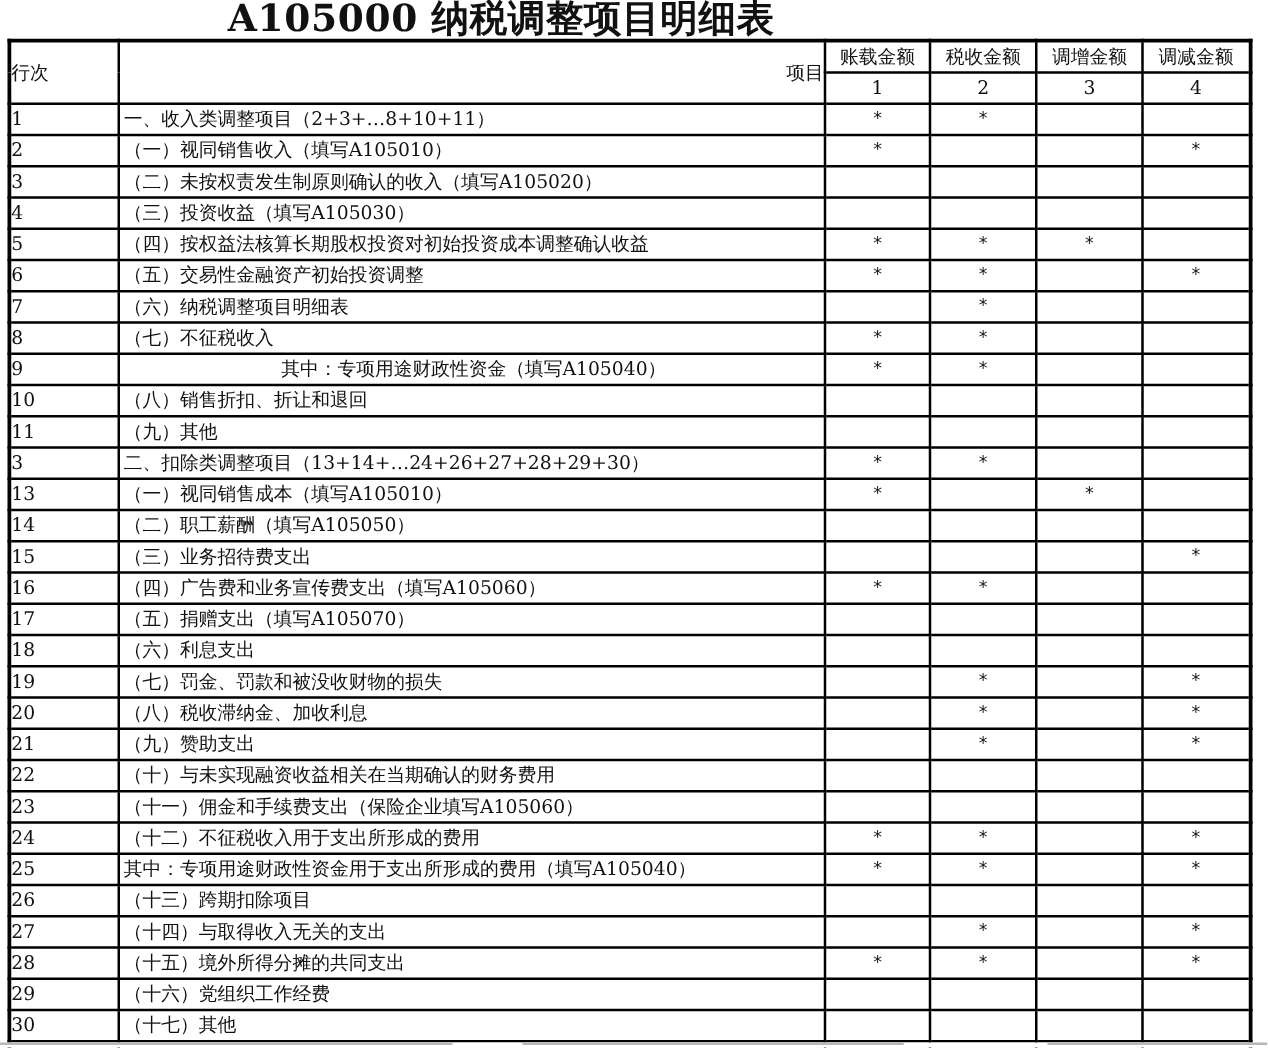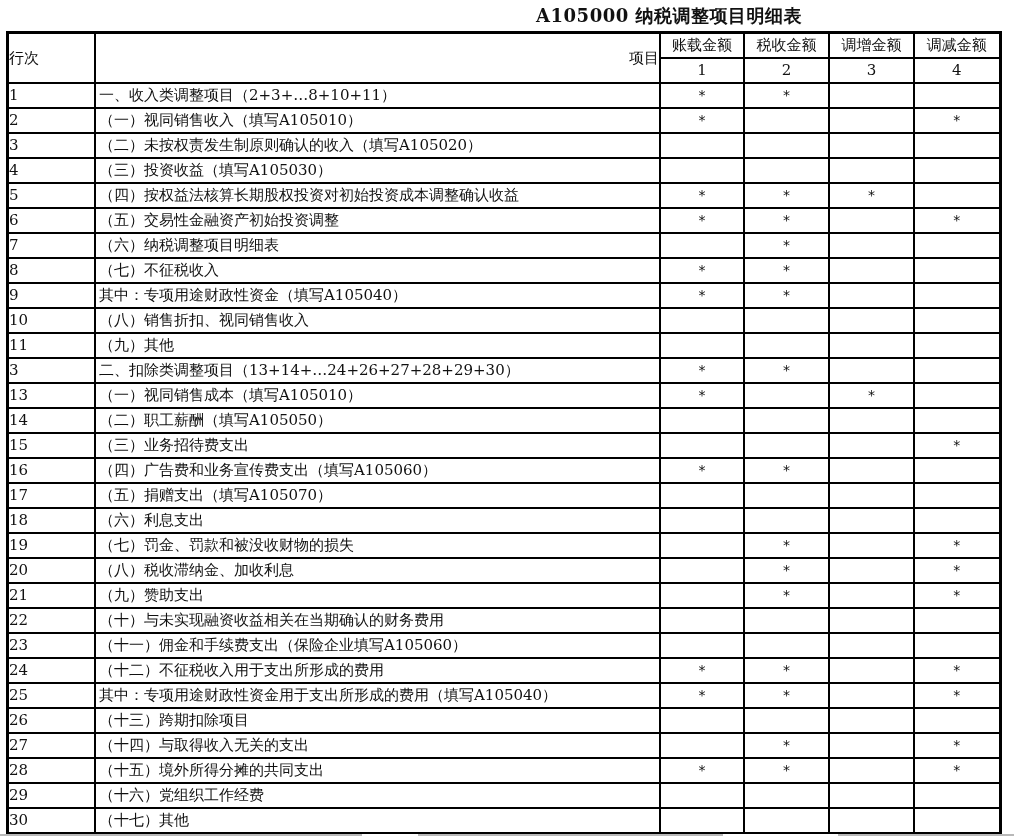--- a/index.html
+++ b/index.html
@@ -3,21 +3,21 @@
 <meta charset="utf-8">
 <style>
   html, body { margin: 0; padding: 0; background: #ffffff; }
   body {
     width: 1014px; height: 838px; overflow: hidden; position: relative;
     font-family: "DejaVu Serif", "Liberation Serif", serif;
     color: #111111;
   }
   .title {
     position: absolute; left: 0; top: 2px; width: 802px; height: 28px;
-    text-align: right; font-weight: bold; font-size: 18px; line-height: 28px;
+    text-align: center; font-weight: bold; font-size: 30px; line-height: 28px;
     letter-spacing: 0.5px;
   }
   table.sheet {
     position: absolute; left: 6px; top: 31px;
     border-collapse: collapse;
     table-layout: fixed;
     border: 3px solid #000;
     font-size: 15px;
   }
   table.sheet td, table.sheet th {
@@ -28,21 +28,21 @@
   }
   .c-no { width: 85px; text-align: left; }
   .c-item { width: 560px; text-align: left; padding-left: 3px !important; }
   .c-val { text-align: center; }
   .c1 { width: 84px; } .c2 { width: 85px; } .c3 { width: 85px; } .c4 { width: 86px; }
   th.hdr-group { height: 22px; }
   th.hdr-num { height: 22px; }
   th.hdr-rowno, th.hdr-item { height: 46px; }
   .ind0 { padding-left: 3px; }
   .ind1 { padding-left: 65px; }
-  .ind2 { padding-left: 55px; }
+  .ind2 { padding-left: 55px; text-align: center; }
   .ind-top { padding-left: 8px; }
   .star { font-family: "DejaVu Sans", sans-serif; font-size: 14px; }
   .partial-row td { height: 23px; }
   .bottom-bar {
     position: absolute; left: 0; top: 834px; width: 1014px; height: 4px;
     background: #ffffff;
   }
   .bottom-bar .seg1 { position: absolute; left: 0; top: 0; width: 362px; height: 2px; background: #b8b8b8; }
   .bottom-bar .seg2 { position: absolute; left: 418px; top: 0; width: 305px; height: 2px; background: #b8b8b8; }
   .bottom-bar .seg3 { position: absolute; left: 838px; top: 0; width: 176px; height: 2px; background: #b8b8b8; }
@@ -145,21 +145,21 @@
       <tr>
         <td class="c-no">9</td>
         <td class="c-item ind2">其中：专项用途财政性资金（填写A105040）</td>
         <td class="c-val star">*</td>
         <td class="c-val star">*</td>
         <td class="c-val star"></td>
         <td class="c-val star"></td>
       </tr>
       <tr>
         <td class="c-no">10</td>
-        <td class="c-item ind1">（八）销售折扣、视同销售收入</td>
+        <td class="c-item ind1">（八）销售折扣、折让和退回</td>
         <td class="c-val star"></td>
         <td class="c-val star"></td>
         <td class="c-val star"></td>
         <td class="c-val star"></td>
       </tr>
       <tr>
         <td class="c-no">11</td>
         <td class="c-item ind1">（九）其他</td>
         <td class="c-val star"></td>
         <td class="c-val star"></td>

